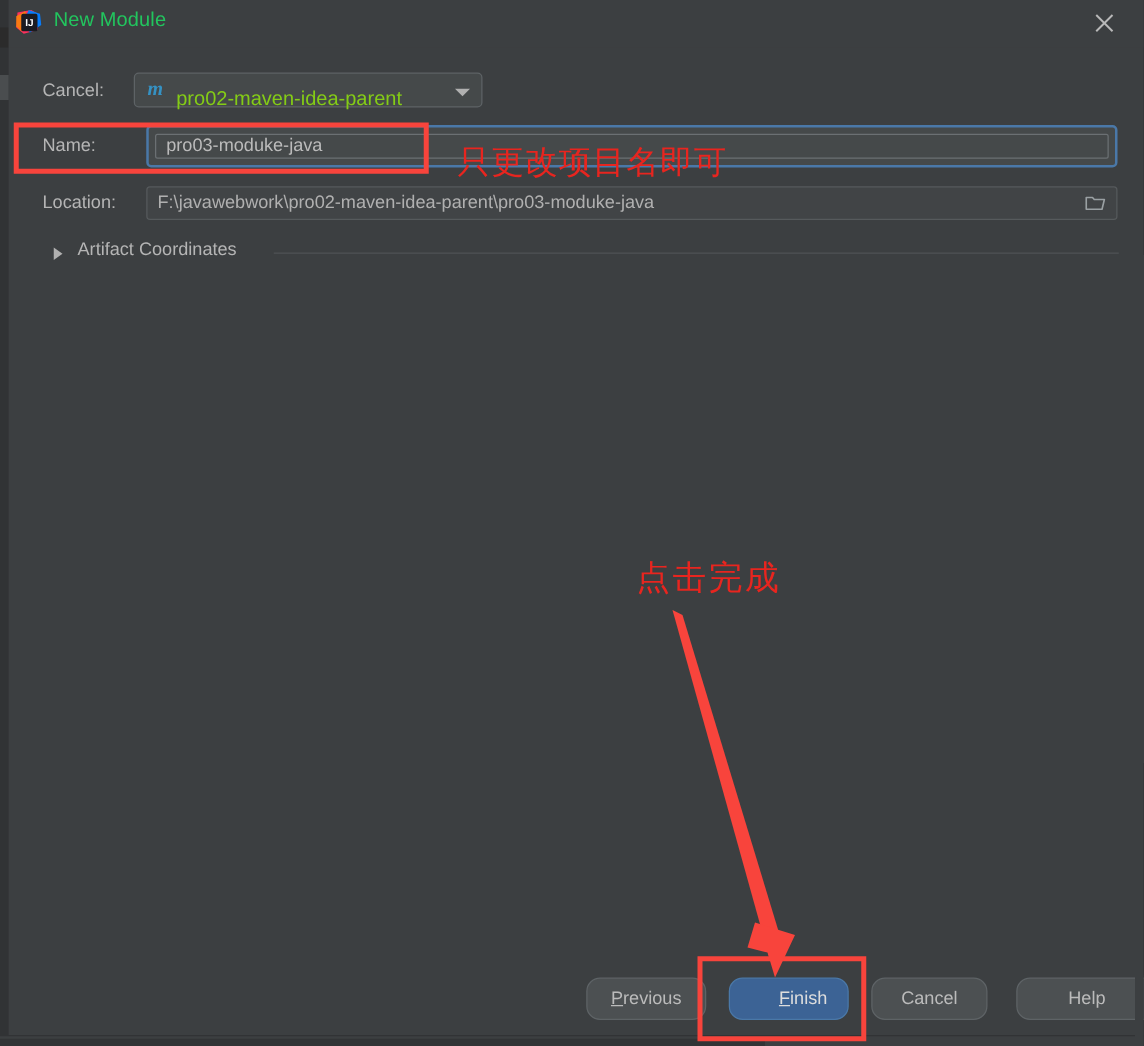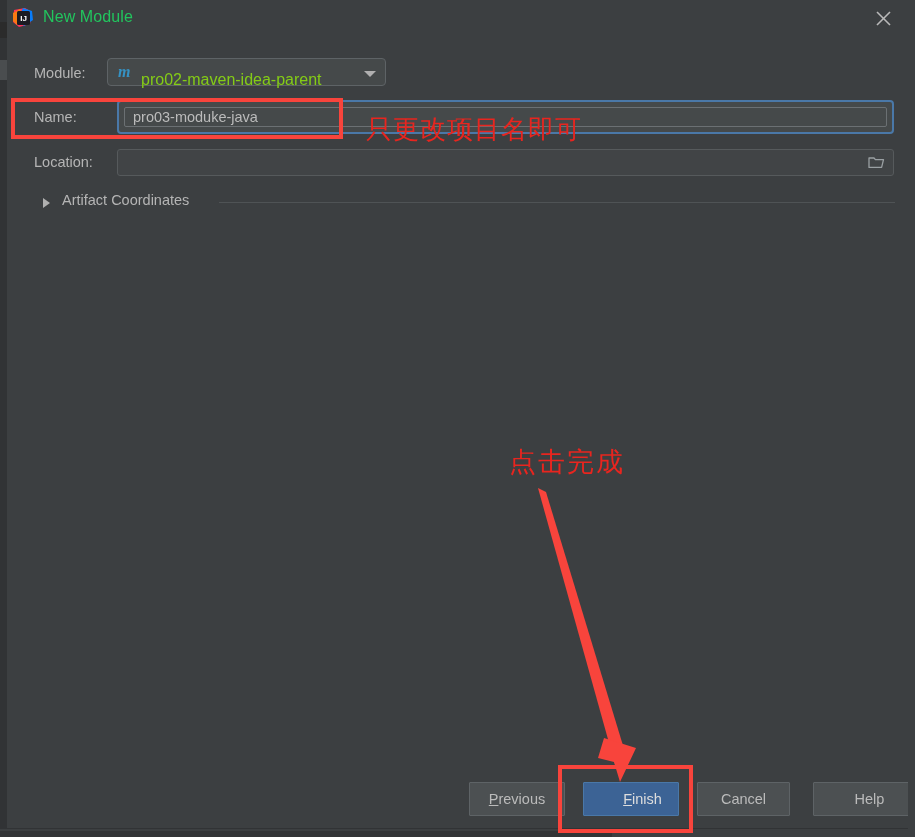--- a/index.html
+++ b/index.html
@@ -163,21 +163,21 @@
   .artifact-line {
     position: absolute; left: 176px; top: 8px; right: 0; height: 1px;
     background: #4f5355;
   }
 
   
   .btn {
     position: absolute; top: 782px; height: 34px;
     background: #4c5052;
     border: 1px solid #5e6366;
-    border-radius: 1px;
+    border-radius: 11px;
     color: #bbbbbb;
     font-size: 14.5px;
     font-family: "Liberation Sans", sans-serif;
     display: flex; align-items: center; justify-content: center;
     cursor: default;
   }
   #btn-previous { left: 462px; width: 96px; }
   #btn-finish {
     left: 576px; width: 96px;
     background: #3c6395;
@@ -238,34 +238,35 @@
       <div class="close-btn">
         <span>
           <svg width="17" height="17" viewBox="0 0 17 17">
             <line x1="2" y1="2" x2="15" y2="15" stroke="#b9b9b9" stroke-width="1.6"></line>
             <line x1="15" y1="2" x2="2" y2="15" stroke="#b9b9b9" stroke-width="1.6"></line>
           </svg>
         </span>
       </div>
     </div>
 
-    <div class="row-label" id="lbl-parent">Module:</div>
+    <div class="row-label" id="lbl-parent">Cancel:</div>
     <div class="combo">
       <span class="m-icon">m</span>
       <span class="combo-text">pro02-maven-idea-parent</span>
       <span class="caret"></span>
     </div>
 
     <div class="row-label" id="lbl-name">Name:</div>
     <div class="name-wrap">
       <input class="name-input" type="text" readonly="" value="pro03-moduke-java" style="">
     </div>
 
     <div class="row-label" id="lbl-location">Location:</div>
     <div class="loc-wrap">
+      <span class="loc-text">F:\javawebwork\pro02-maven-idea-parent\pro03-moduke-java</span>
       <span class="folder-icon">
         <svg width="17" height="15" viewBox="0 0 17 15">
           <path d="M1 3 L6 3 L7.4 4.6 L15.5 4.6 L13.6 12.4 L1 12.4 Z" fill="none" stroke="#9aa0a3" stroke-width="1.3" stroke-linejoin="round"></path>
         </svg>
       </span>
     </div>
 
     <div class="artifact-row">
       <span class="artifact-tri"></span>
       <span class="artifact-label">Artifact Coordinates</span>

